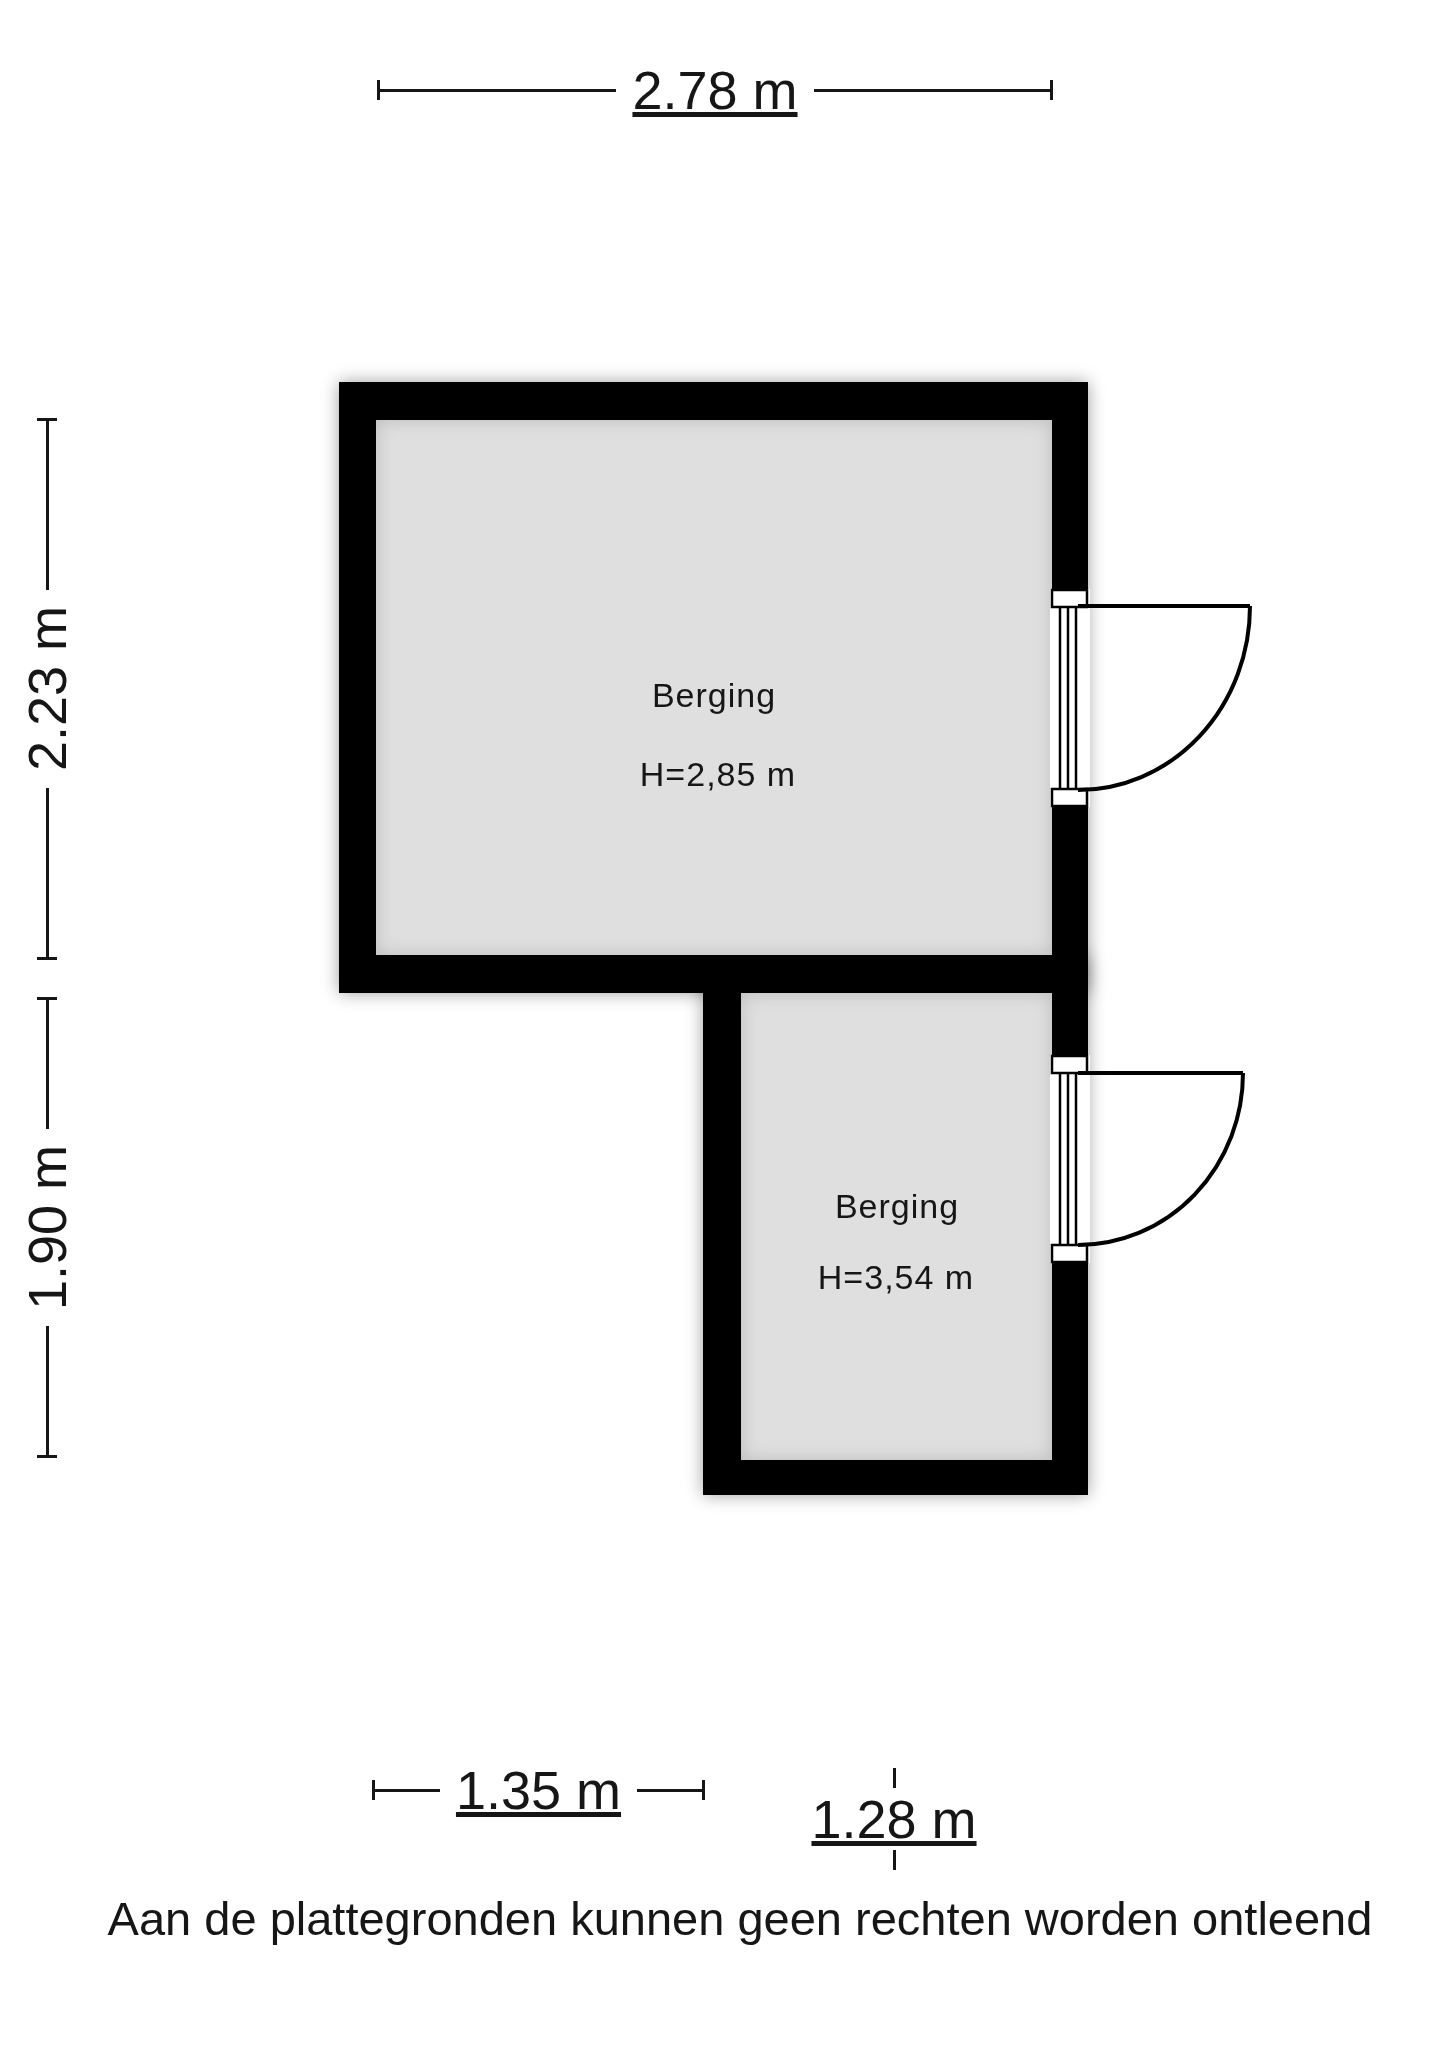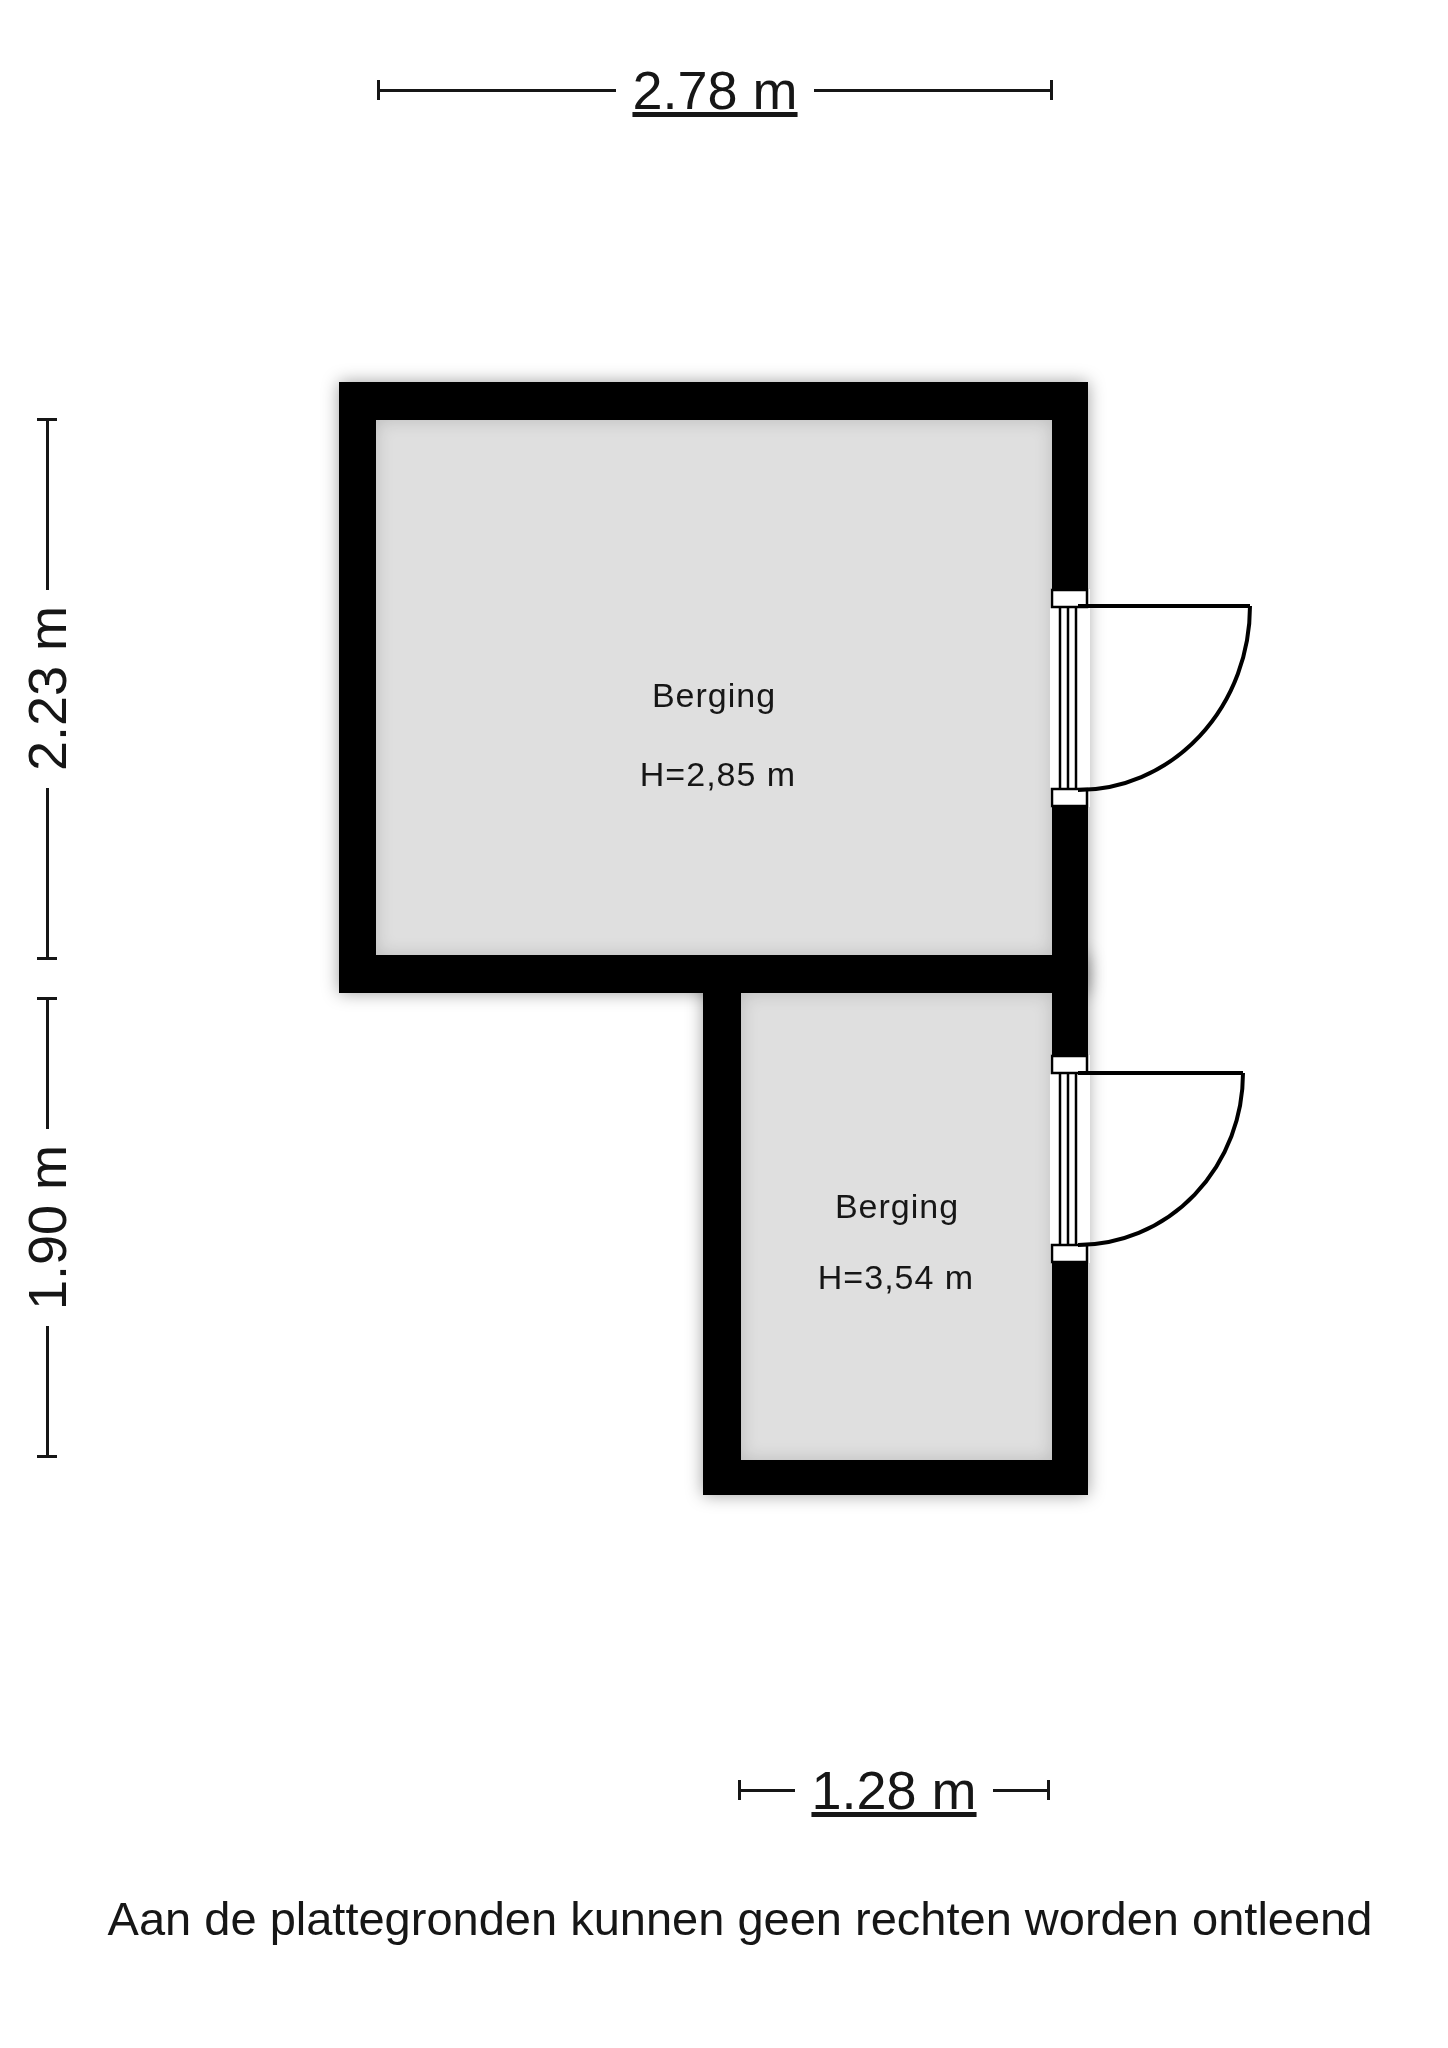--- a/index.html
+++ b/index.html
@@ -46,21 +46,21 @@
   .dim{
     position:absolute;
     display:flex;align-items:center;
     font-size:54px;white-space:nowrap;
   }
   .dim .seg{flex:1;height:3px;background:var(--txt,#161616);}
   .dim .tick{width:3px;height:20px;background:var(--txt,#161616);flex:0 0 auto;}
   .dim .lbl{padding:0 16px;text-decoration:underline;}
   .dim-top{left:377px;top:68px;width:676px;height:44px;}
   .dim-bottom-left{left:372px;top:1768px;width:333px;height:44px;}
-  .dim-bottom-right{left:738px;top:1768px;width:312px;height:44px;}
+  .dim-bottom-right{left:738px;top:1768px;width:312px;height:44px;flex-direction:column;}
 
   .dimv{
     position:absolute;
     display:flex;flex-direction:column;align-items:center;
     font-size:54px;white-space:nowrap;
   }
   .dimv .seg{flex:1;width:3px;background:var(--txt,#161616);}
   .dimv .tick{height:3px;width:20px;background:var(--txt,#161616);flex:0 0 auto;}
   .dimv .lbl{
     padding:16px 0;
@@ -136,20 +136,27 @@
       <line x1="1078" y1="1073" x2="1243" y2="1073" stroke-width="4"></line>
       <path d="M 1243 1073 A 165 172 0 0 1 1078 1245" stroke-width="4"></path>
     </g>
   </svg>
 
   <div class="room-label" style="left:714px;top:695px;">Berging</div>
   <div class="room-label" style="left:718px;top:774px;">H=2,85 m</div>
   <div class="room-label" style="left:897px;top:1206px;">Berging</div>
   <div class="room-label" style="left:896px;top:1277px;">H=3,54 m</div>
 
+  <div class="dim dim-bottom-left">
+    <div class="tick"></div>
+    <div class="seg"></div>
+    <div class="lbl">1.35 m</div>
+    <div class="seg"></div>
+    <div class="tick"></div>
+  </div>
 
   <div class="dim dim-bottom-right">
     <div class="tick"></div>
     <div class="seg"></div>
     <div class="lbl">1.28 m</div>
     <div class="seg"></div>
     <div class="tick"></div>
   </div>
 
   <div class="footer-line footer-line-1">Aan de plattegronden kunnen geen rechten worden ontleend</div>

